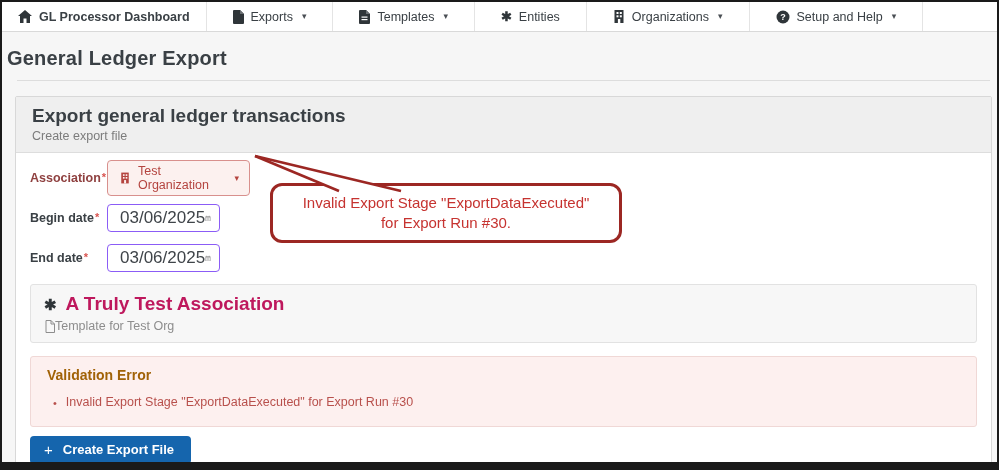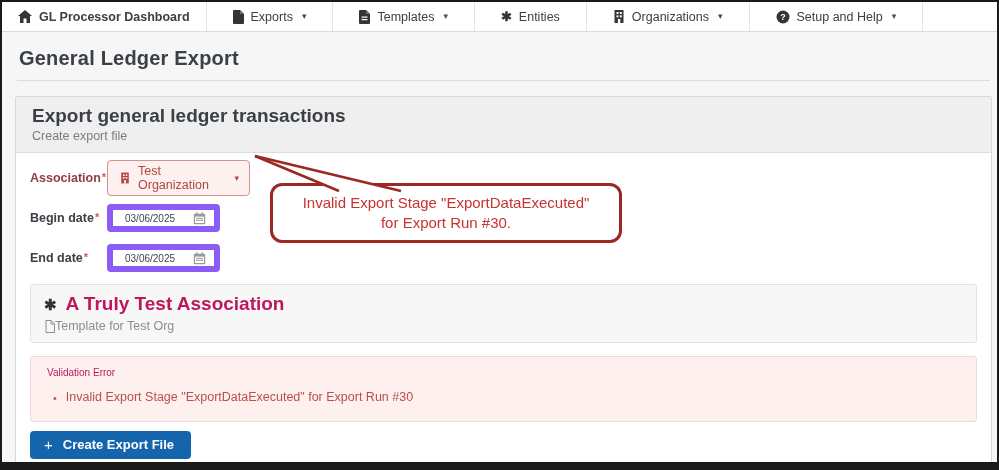--- a/index.html
+++ b/index.html
@@ -29,21 +29,21 @@
     cursor: pointer; white-space: nowrap;
   }
   .nav-item.brand { font-weight: bold; padding: 12px 16px; }
   .nav-item svg { display: block; }
   .caret { font-size: 9px; color: #4a4f54; margin-left: 2px; line-height: 1; }
   .asterisk-glyph { font-size: 13px; color: #2f3539; font-weight: bold; line-height: 1; }
 
   
   .page { padding-top: 15px; }
   .page-title {
-    margin-left: 17px;
+    margin-left: 5px;
     font-size: 20px; font-weight: bold; color: #3a4045;
     letter-spacing: 0.2px;
   }
   .title-divider { margin: 10px 7px 0 15px; border-top: 1px solid #ddd; height: 0; }
 
   
   .card {
     margin: 15px 5px 0 13px;
     border: 1px solid #d8d8d8;
     border-radius: 2px;
@@ -76,23 +76,23 @@
     color: #b4443f; font-size: 12.5px;
     cursor: pointer;
   }
   .org-select .caret { color: #b4443f; margin-left: auto; }
 
   .date-input {
     display: flex; align-items: center;
     width: 113px; height: 28px;
     padding: 0 8px 0 12px;
     background: #fff;
-    border: 6px solid #8b5cf6;
+    border: 1px solid #8b5cf6;
     border-radius: 4px;
-    font-size: 10px; color: #3f4449;
+    font-size: 17px; color: #3f4449;
     cursor: text;
   }
   .date-input .cal { margin-left: auto; display: block; }
 
   
   .assoc {
     margin-top: 4px;
     background: #f7f7f7;
     border: 1px solid #e2e2e2;
     border-radius: 3px;
@@ -105,21 +105,21 @@
   .assoc-sub { font-size: 12.5px; color: #8d8d8d; }
 
   
   .validation {
     margin-top: 13px;
     background: #fdf0ef;
     border: 1px solid #f0d8d6;
     border-radius: 3px;
     padding: 10px 16px 14px 16px;
   }
-  .v-title { font-size: 10px; font-weight: normal; color: #be185d; }
+  .v-title { font-size: 14px; font-weight: bold; color: #a16207; }
   .v-msg { font-size: 12.5px; color: #c0625f; margin-top: 3px; }
   .v-item { display: flex; gap: 9px; margin-top: 12px; margin-left: 6px;
             font-size: 12.5px; color: #b8504c; }
   .v-bullet { font-size: 11px; line-height: 1.5; }
 
   
   .btn-create {
     margin-top: 9px;
     display: inline-flex; align-items: center; gap: 10px;
     background: #1565ad; color: #fff;

